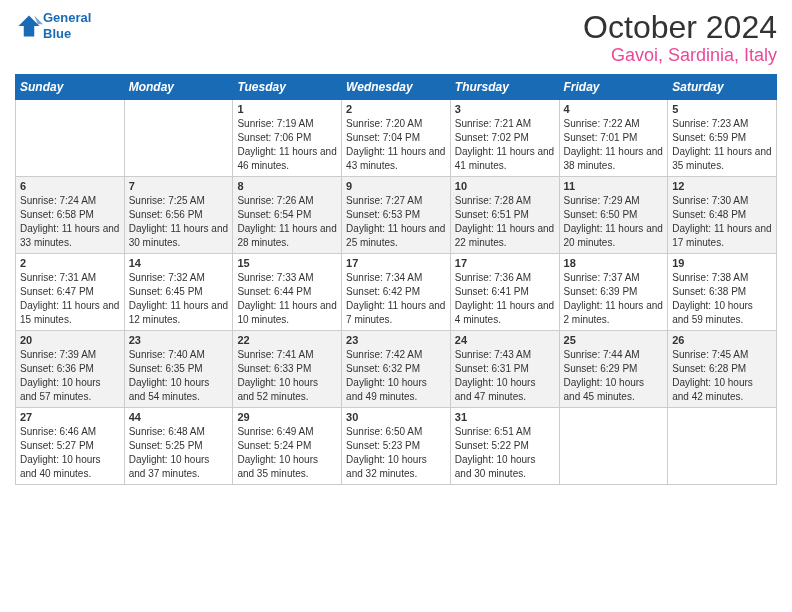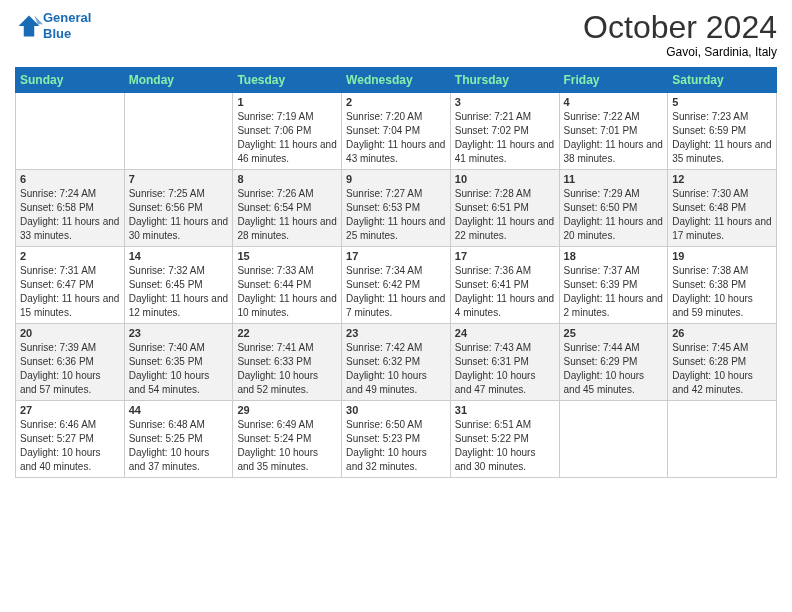--- a/index.html
+++ b/index.html
@@ -40,36 +40,37 @@
     .title-block {
       text-align: right;
     }
     .month-title {
       font-size: 32px;
       font-weight: normal;
       color: #333;
       line-height: 1.1;
     }
     .subtitle {
-      font-size: 12px;
-      color: #000000;
+      font-size: 18px;
+      color: #ec4899;
     }
     table {
       width: 100%;
       border-collapse: collapse;
       table-layout: fixed;
     }
     thead th {
       background-color: #1a6bb5;
-      color: #86efac;
+      color: #ffffff;
       font-size: 12px;
       font-weight: bold;
       padding: 5px 4px;
       text-align: left;
       border: 1px solid #1a6bb5;
+      font-style: italic;
     }
     tbody td {
       border: 1px solid #ccc;
       vertical-align: top;
       padding: 3px 4px;
       font-size: 9.5px;
       color: #333;
       height: 72px;
     }
     tbody tr:nth-child(odd) td {

